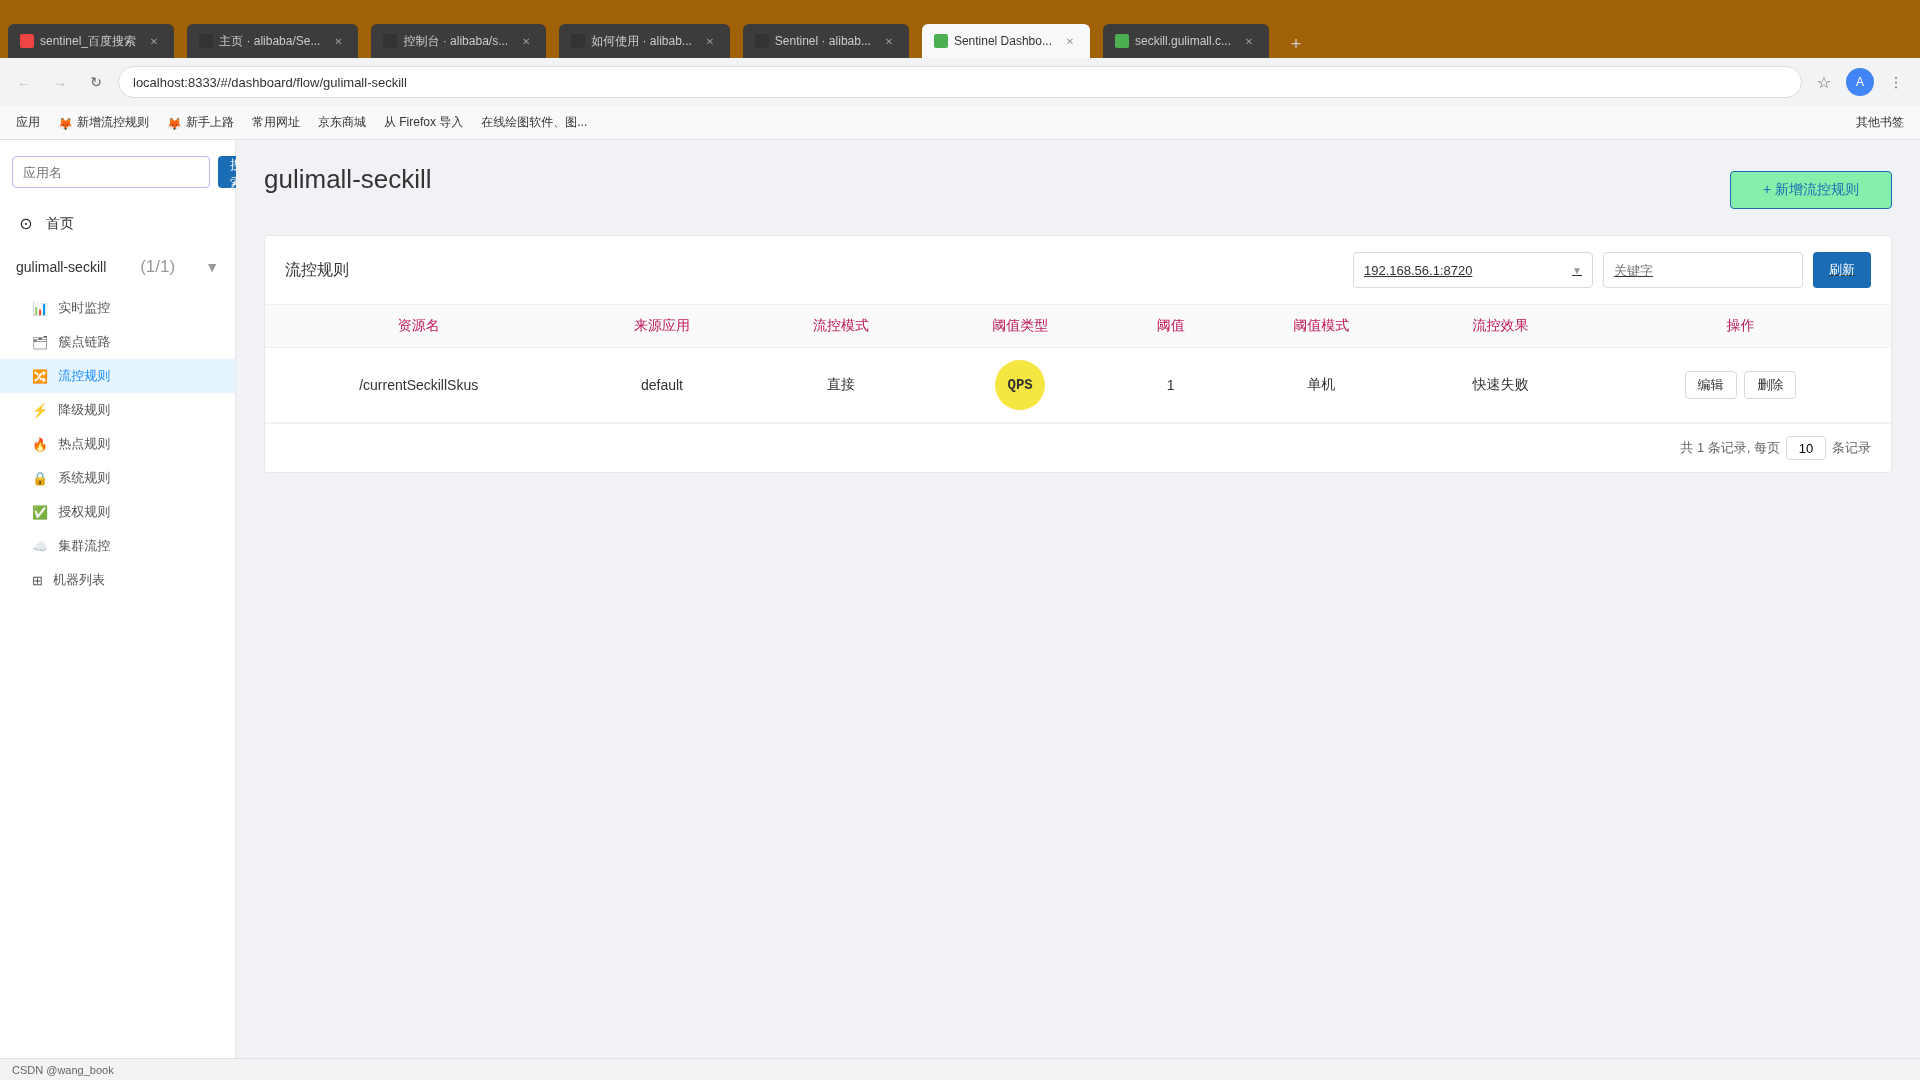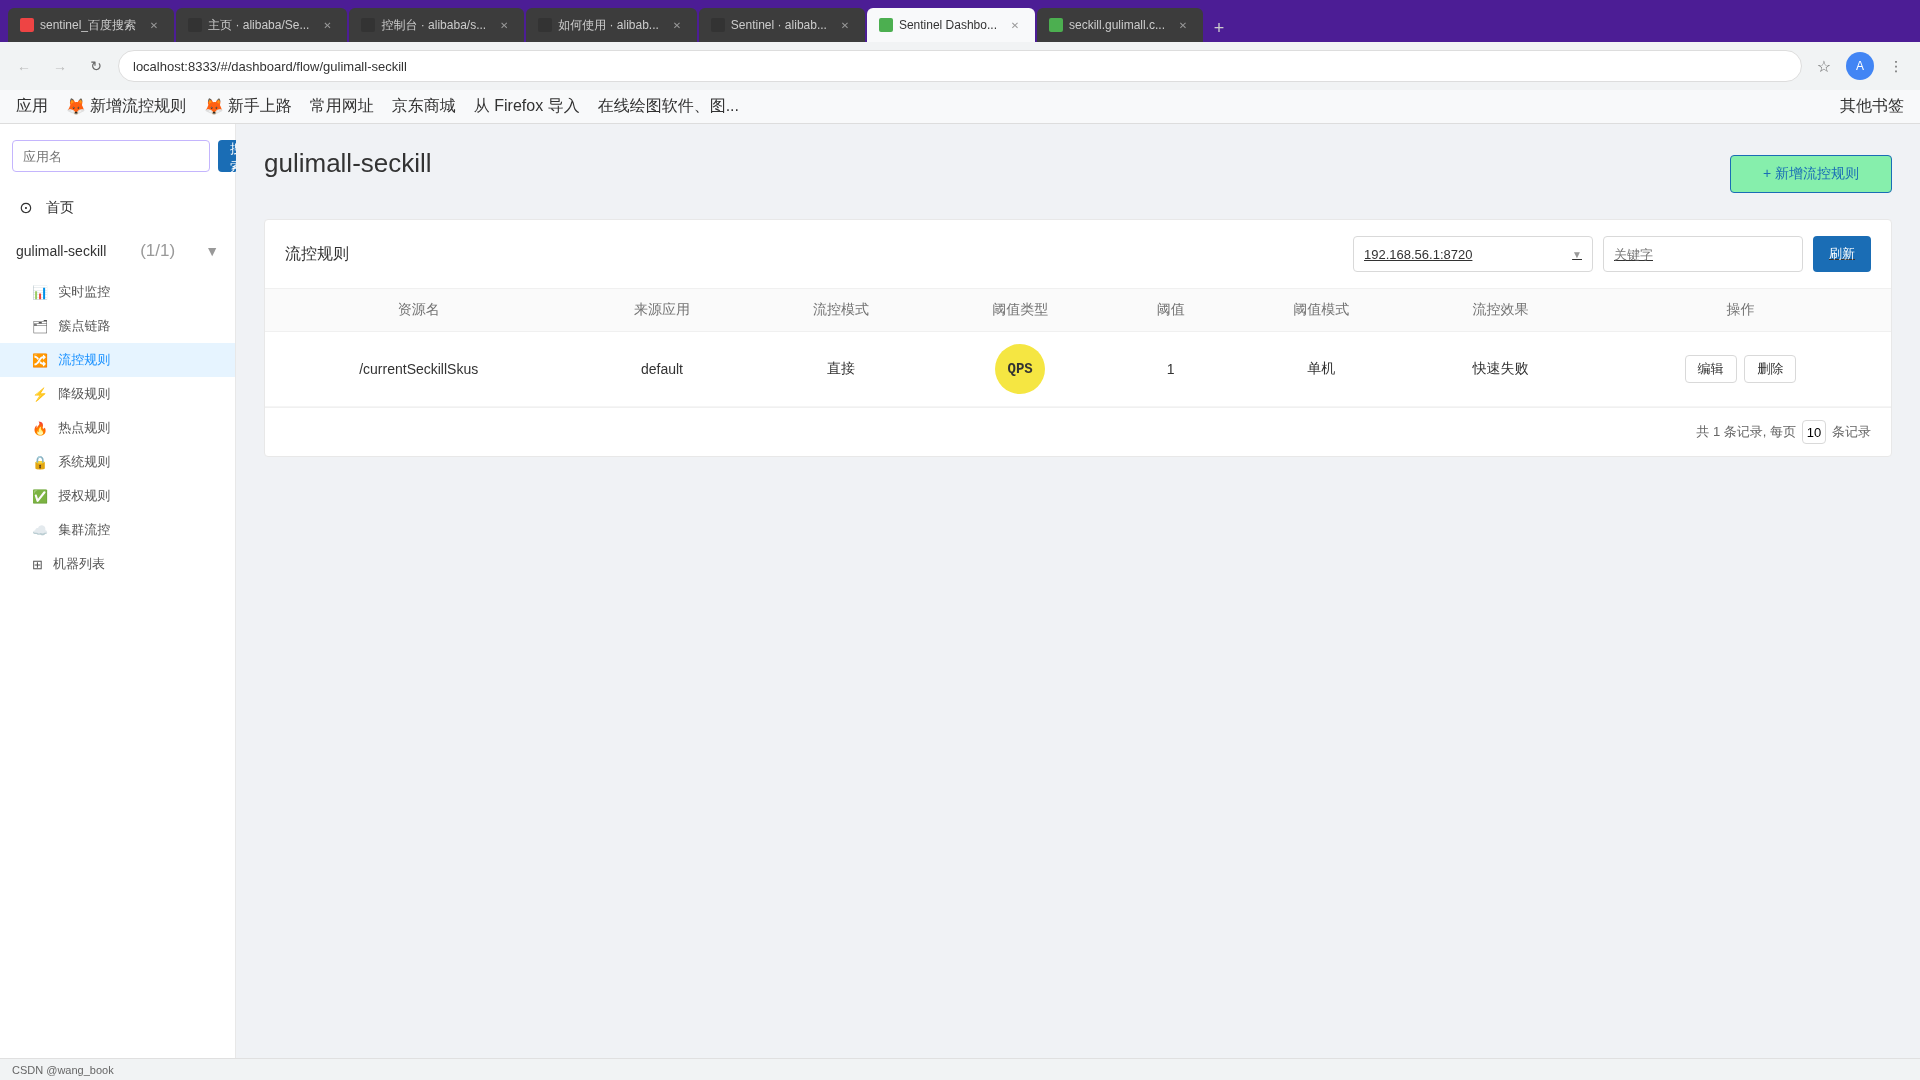--- a/index.html
+++ b/index.html
@@ -1,35 +1,35 @@
 <!DOCTYPE html>
 <html><head>
   <meta charset="utf-8">
   <style>
     * { box-sizing: border-box; margin: 0; padding: 0; }
     body { font-family: "Microsoft YaHei", "PingFang SC", Arial, sans-serif; font-size: 14px; background: #f0f2f5; color: #333; }
 
     
     .browser-chrome { background: #3c3c3c; width: 1920px; height: 1080px; display: flex; flex-direction: column; }
-    .tab-bar { background: #4c1d95; display: flex; align-items: flex-end; padding: 8px 8px 0; gap: 2px; height: 42px; }
+    .tab-bar { background: #a16207; display: flex; align-items: flex-end; padding: 8px 8px 0; gap: 13px; height: 58px; }
     .tab { display: flex; align-items: center; gap: 6px; padding: 6px 12px; border-radius: 6px 6px 0 0; font-size: 12px; color: #ccc; background: #3c3c3c; max-width: 180px; height: 34px; cursor: pointer; white-space: nowrap; overflow: hidden; }
     .tab.active { background: #f8f9fa; color: #333; }
     .tab-favicon { width: 14px; height: 14px; border-radius: 2px; flex-shrink: 0; }
     .tab-close { margin-left: 4px; width: 16px; height: 16px; border-radius: 50%; display: flex; align-items: center; justify-content: center; font-size: 10px; color: #999; flex-shrink: 0; }
     .tab-new { width: 28px; height: 28px; display: flex; align-items: center; justify-content: center; color: #ccc; font-size: 18px; cursor: pointer; }
 
     .address-bar-row { background: #f1f3f4; display: flex; align-items: center; padding: 6px 10px; gap: 8px; height: 48px; }
     .nav-btn { width: 28px; height: 28px; border-radius: 50%; display: flex; align-items: center; justify-content: center; color: #666; font-size: 14px; cursor: pointer; }
     .nav-btn.disabled { color: #bbb; cursor: default; }
     .address-bar { flex: 1; height: 32px; border-radius: 16px; background: #fff; border: 1px solid #ddd; display: flex; align-items: center; padding: 0 14px; font-size: 13px; color: #333; }
     .star-btn { width: 28px; height: 28px; display: flex; align-items: center; justify-content: center; color: #666; font-size: 16px; }
     .profile-btn { width: 28px; height: 28px; border-radius: 50%; background: #4285f4; display: flex; align-items: center; justify-content: center; color: #fff; font-size: 12px; }
 
     .bookmarks-bar { background: #f8f9fa; border-bottom: 1px solid #ddd; display: flex; align-items: center; padding: 4px 8px; gap: 2px; height: 34px; }
-    .bookmark-item { display: flex; align-items: center; gap: 4px; padding: 4px 8px; border-radius: 4px; font-size: 16px; color: #333; cursor: pointer; white-space: nowrap; }
+    .bookmark-item { display: flex; align-items: flex-end; gap: 4px; padding: 4px 8px; border-radius: 4px; font-size: 12px; color: #333; cursor: pointer; white-space: nowrap; }
 
     
     .app-header { background: #1a6db5; color: white; height: 56px; display: flex; align-items: center; justify-content: space-between; padding: 0 24px; flex-shrink: 0; }
     .app-header-title { font-size: 22px; font-weight: bold; color: white; }
     .app-header-right { display: flex; align-items: center; gap: 8px; color: #cde; font-size: 14px; cursor: pointer; }
 
     .main-layout { display: flex; flex: 1; overflow: hidden; }
 
     
     .sidebar { width: 236px; background: #fff; border-right: 1px solid #e8e8e8; display: flex; flex-direction: column; flex-shrink: 0; padding-top: 16px; }
@@ -53,28 +53,28 @@
     .rule-panel-title { font-size: 16px; color: #333; font-weight: 500; }
     .rule-panel-controls { display: flex; align-items: center; gap: 10px; text-decoration: underline; }
     .ip-select { width: 240px; height: 36px; border: 1px solid #d9d9d9; border-radius: 4px; padding: 0 10px; font-size: 13px; background: #fff; display: flex; align-items: center; justify-content: space-between; cursor: pointer; }
     .ip-select-arrow { color: #999; font-size: 10px; }
     .keyword-input { width: 200px; height: 36px; border: 1px solid #d9d9d9; border-radius: 4px; padding: 4px 10px; font-size: 13px; outline: none; }
     .refresh-btn { height: 36px; padding: 0 16px; background: #1a6db5; color: white; border: none; border-radius: 4px; cursor: pointer; font-size: 13px; }
 
     
     .rule-table { width: 100%; border-collapse: collapse; }
     .rule-table thead tr { background: #fafafa; border-bottom: 1px solid #f0f0f0; }
-    .rule-table th { padding: 12px 16px; text-align: center; font-weight: 500; color: #737373; font-size: 14px; border-bottom: 1px solid #f0f0f0; }
+    .rule-table th { padding: 12px 16px; text-align: center; font-weight: 500; color: #be185d; font-size: 14px; border-bottom: 1px solid #f0f0f0; }
     .rule-table td { padding: 12px 16px; text-align: center; color: #333; font-size: 14px; border-bottom: 1px solid #f5f5f5; }
     .qps-badge { display: inline-flex; align-items: center; justify-content: center; width: 50px; height: 50px; border-radius: 50%; background: #f5e642; font-weight: 600; font-size: 14px; color: #333; font-family: Liberation Mono, monospace; }
     .action-btn { height: 28px; padding: 0 12px; border: 1px solid #d9d9d9; border-radius: 4px; background: #fff; cursor: pointer; font-size: 13px; color: #333; margin: 0 2px; }
 
     
     .rule-table-footer { display: flex; align-items: center; justify-content: flex-end; padding: 12px 20px; color: #666; font-size: 13px; gap: 6px; border-top: 1px solid #f0f0f0; }
-    .page-size-input { width: 24px; height: 24px; border: 1px solid #d9d9d9; border-radius: 4px; text-align: center; font-size: 13px; outline: none; }
+    .page-size-input { width: 40px; height: 24px; border: 1px solid #d9d9d9; border-radius: 4px; text-align: center; font-size: 13px; outline: none; }
 
     
     .new-rule-btn { height: 38px; padding: 0 32px; background: #86efac; color: #1a6db5; border: 1px solid #1a6db5; border-radius: 4px; cursor: pointer; font-size: 14px; display: flex; align-items: center; gap: 4px; }
     .content-header { display: flex; align-items: center; justify-content: space-between; margin-bottom: 20px; }
 
     
     .bottom-bar { background: #f1f3f4; border-top: 1px solid #e0e0e0; height: 22px; display: flex; align-items: center; padding: 0 12px; font-size: 11px; color: #666; }
   </style>
 </head>
 <body>

